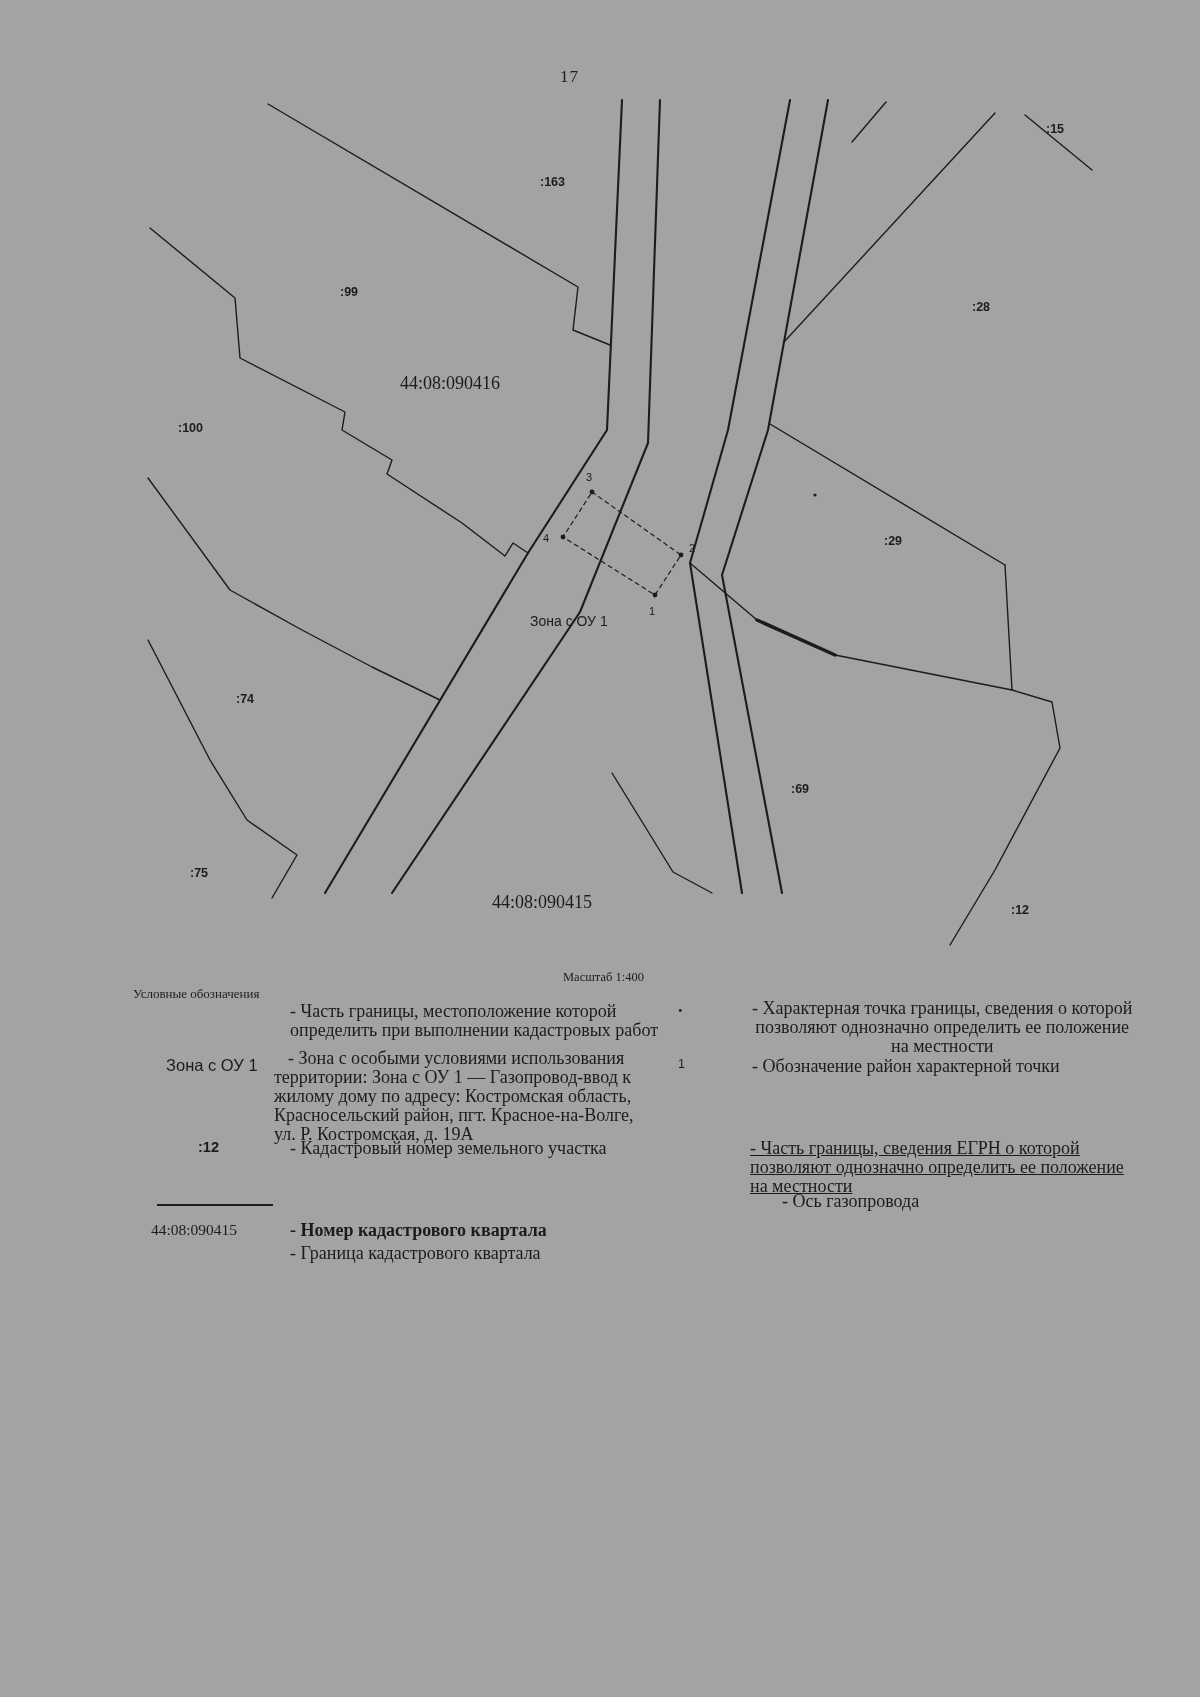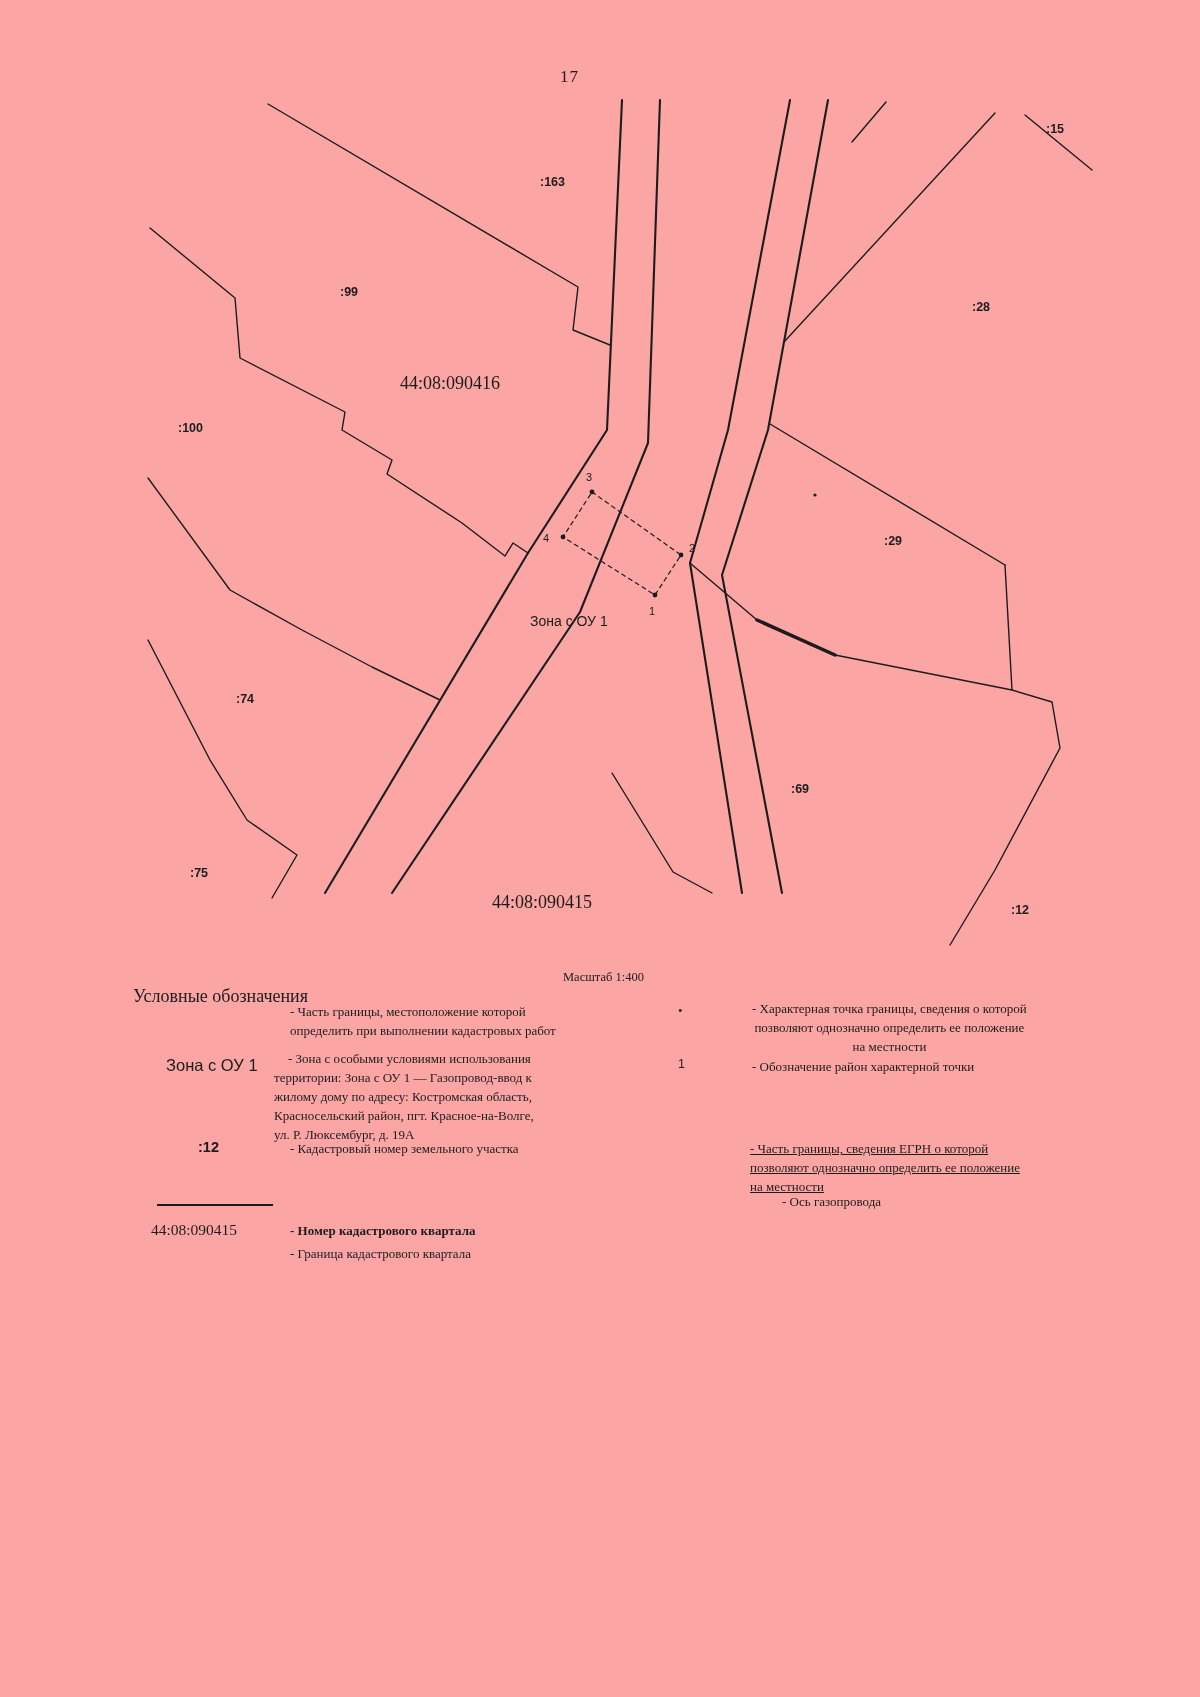--- a/index.html
+++ b/index.html
@@ -1,27 +1,27 @@
 <!DOCTYPE html>
 <html><head>
 <meta charset="utf-8">
 <style>
   html,body{margin:0;padding:0;background:#888;}
-  #page{position:relative;width:1200px;height:1697px;background:#fca5a5;margin:0 auto;
+  #page{position:relative;width:1200px;height:1697px;background:#a3a3a3;margin:0 auto;
         font-family:"Liberation Serif",serif;color:#1c1c1c;overflow:hidden;}
   .abs{position:absolute;}
   #page-number{font-size:17px;letter-spacing:1px;}
   svg text{fill:#1c1c1c;}
   .parcel-id{font-family:"Liberation Sans",sans-serif;font-size:12.5px;font-weight:bold;}
   .quarter-id{font-family:"Liberation Serif",serif;font-size:18px;}
   .zone-id{font-family:"Liberation Sans",sans-serif;font-size:14px;}
   .pt-id{font-family:"Liberation Sans",sans-serif;font-size:11px;}
   .scale-txt{font-family:"Liberation Serif",serif;font-size:12.5px;}
-  .leg-title{font-size:18px;}
-  .leg-text{font-size:13px;line-height:19px;white-space:nowrap;}
+  .leg-title{font-size:13px;}
+  .leg-text{font-size:18px;line-height:19px;white-space:nowrap;}
   .leg-sym-zone{font-family:"Liberation Sans",sans-serif;font-size:16.5px;}
   .leg-sym-parcel{font-family:"Liberation Sans",sans-serif;font-size:14.5px;font-weight:bold;}
   .leg-sym-quarter{font-size:15.5px;}
   .leg-sym-dot{font-size:13px;}
   .leg-sym-pt{font-family:"Liberation Sans",sans-serif;font-size:12.5px;}
   .leg-line{width:116px;border-top:2px solid #1c1c1c;height:0;}
 </style>
 </head>
 <body>
 
@@ -83,21 +83,21 @@
     <div>- Часть границы, местоположение которой</div>
     <div>определить при выполнении кадастровых работ</div>
   </div>
 
   <div class="abs leg-sym-zone" style="left:166px;top:1056px;">Зона с ОУ 1</div>
   <div class="abs leg-text" style="left:274px;top:1049px;">
     <div style="padding-left:14px;">- Зона с особыми условиями использования</div>
     <div>территории: Зона с ОУ 1 — Газопровод-ввод к</div>
     <div>жилому дому по адресу: Костромская область,</div>
     <div>Красносельский район, пгт. Красное-на-Волге,</div>
-    <div>ул. Р. Люксембург, д. 19А</div>
+    <div>ул. Р. Костромская, д. 19А</div>
   </div>
 
   <div class="abs leg-sym-parcel" style="left:198px;top:1139px;">:12</div>
   <div class="abs leg-text" style="left:290px;top:1139px;">
     <div>- Кадастровый номер земельного участка</div>
   </div>
 
   <div class="abs leg-line" style="left:157px;top:1204px;"></div>
   <div class="abs leg-text" style="left:290px;top:1244px;">
     <div>- Граница кадастрового квартала</div>

